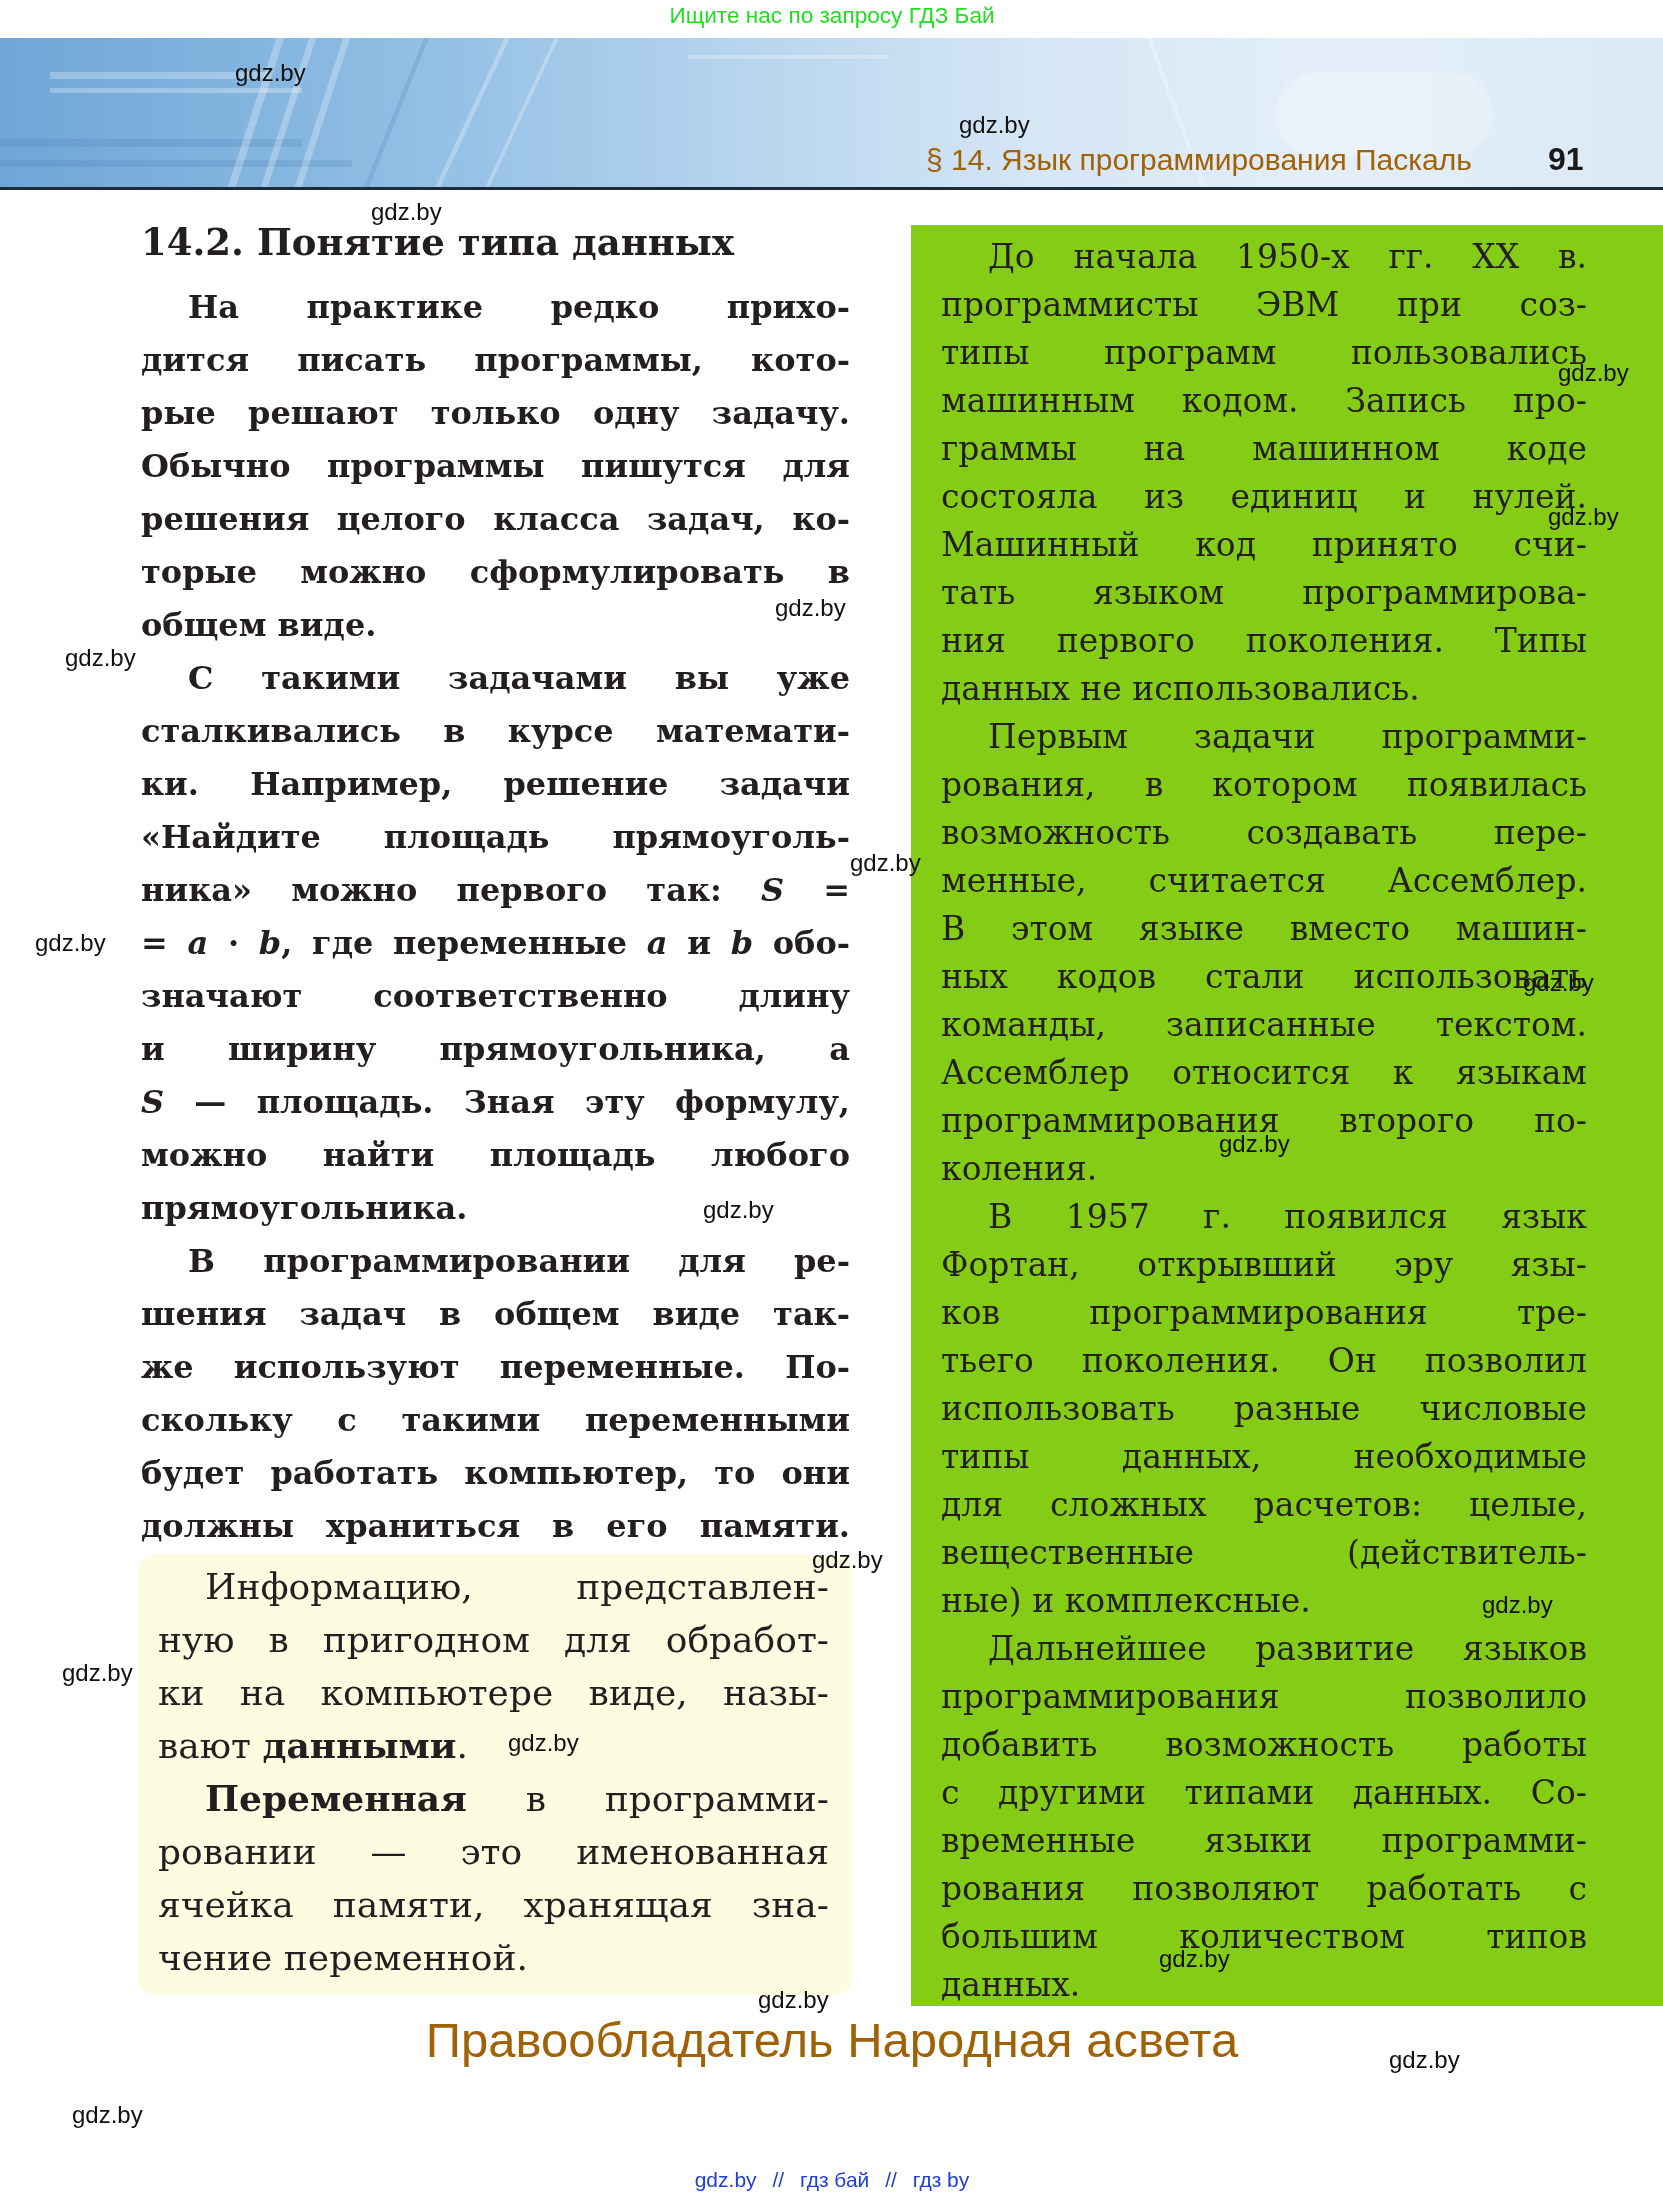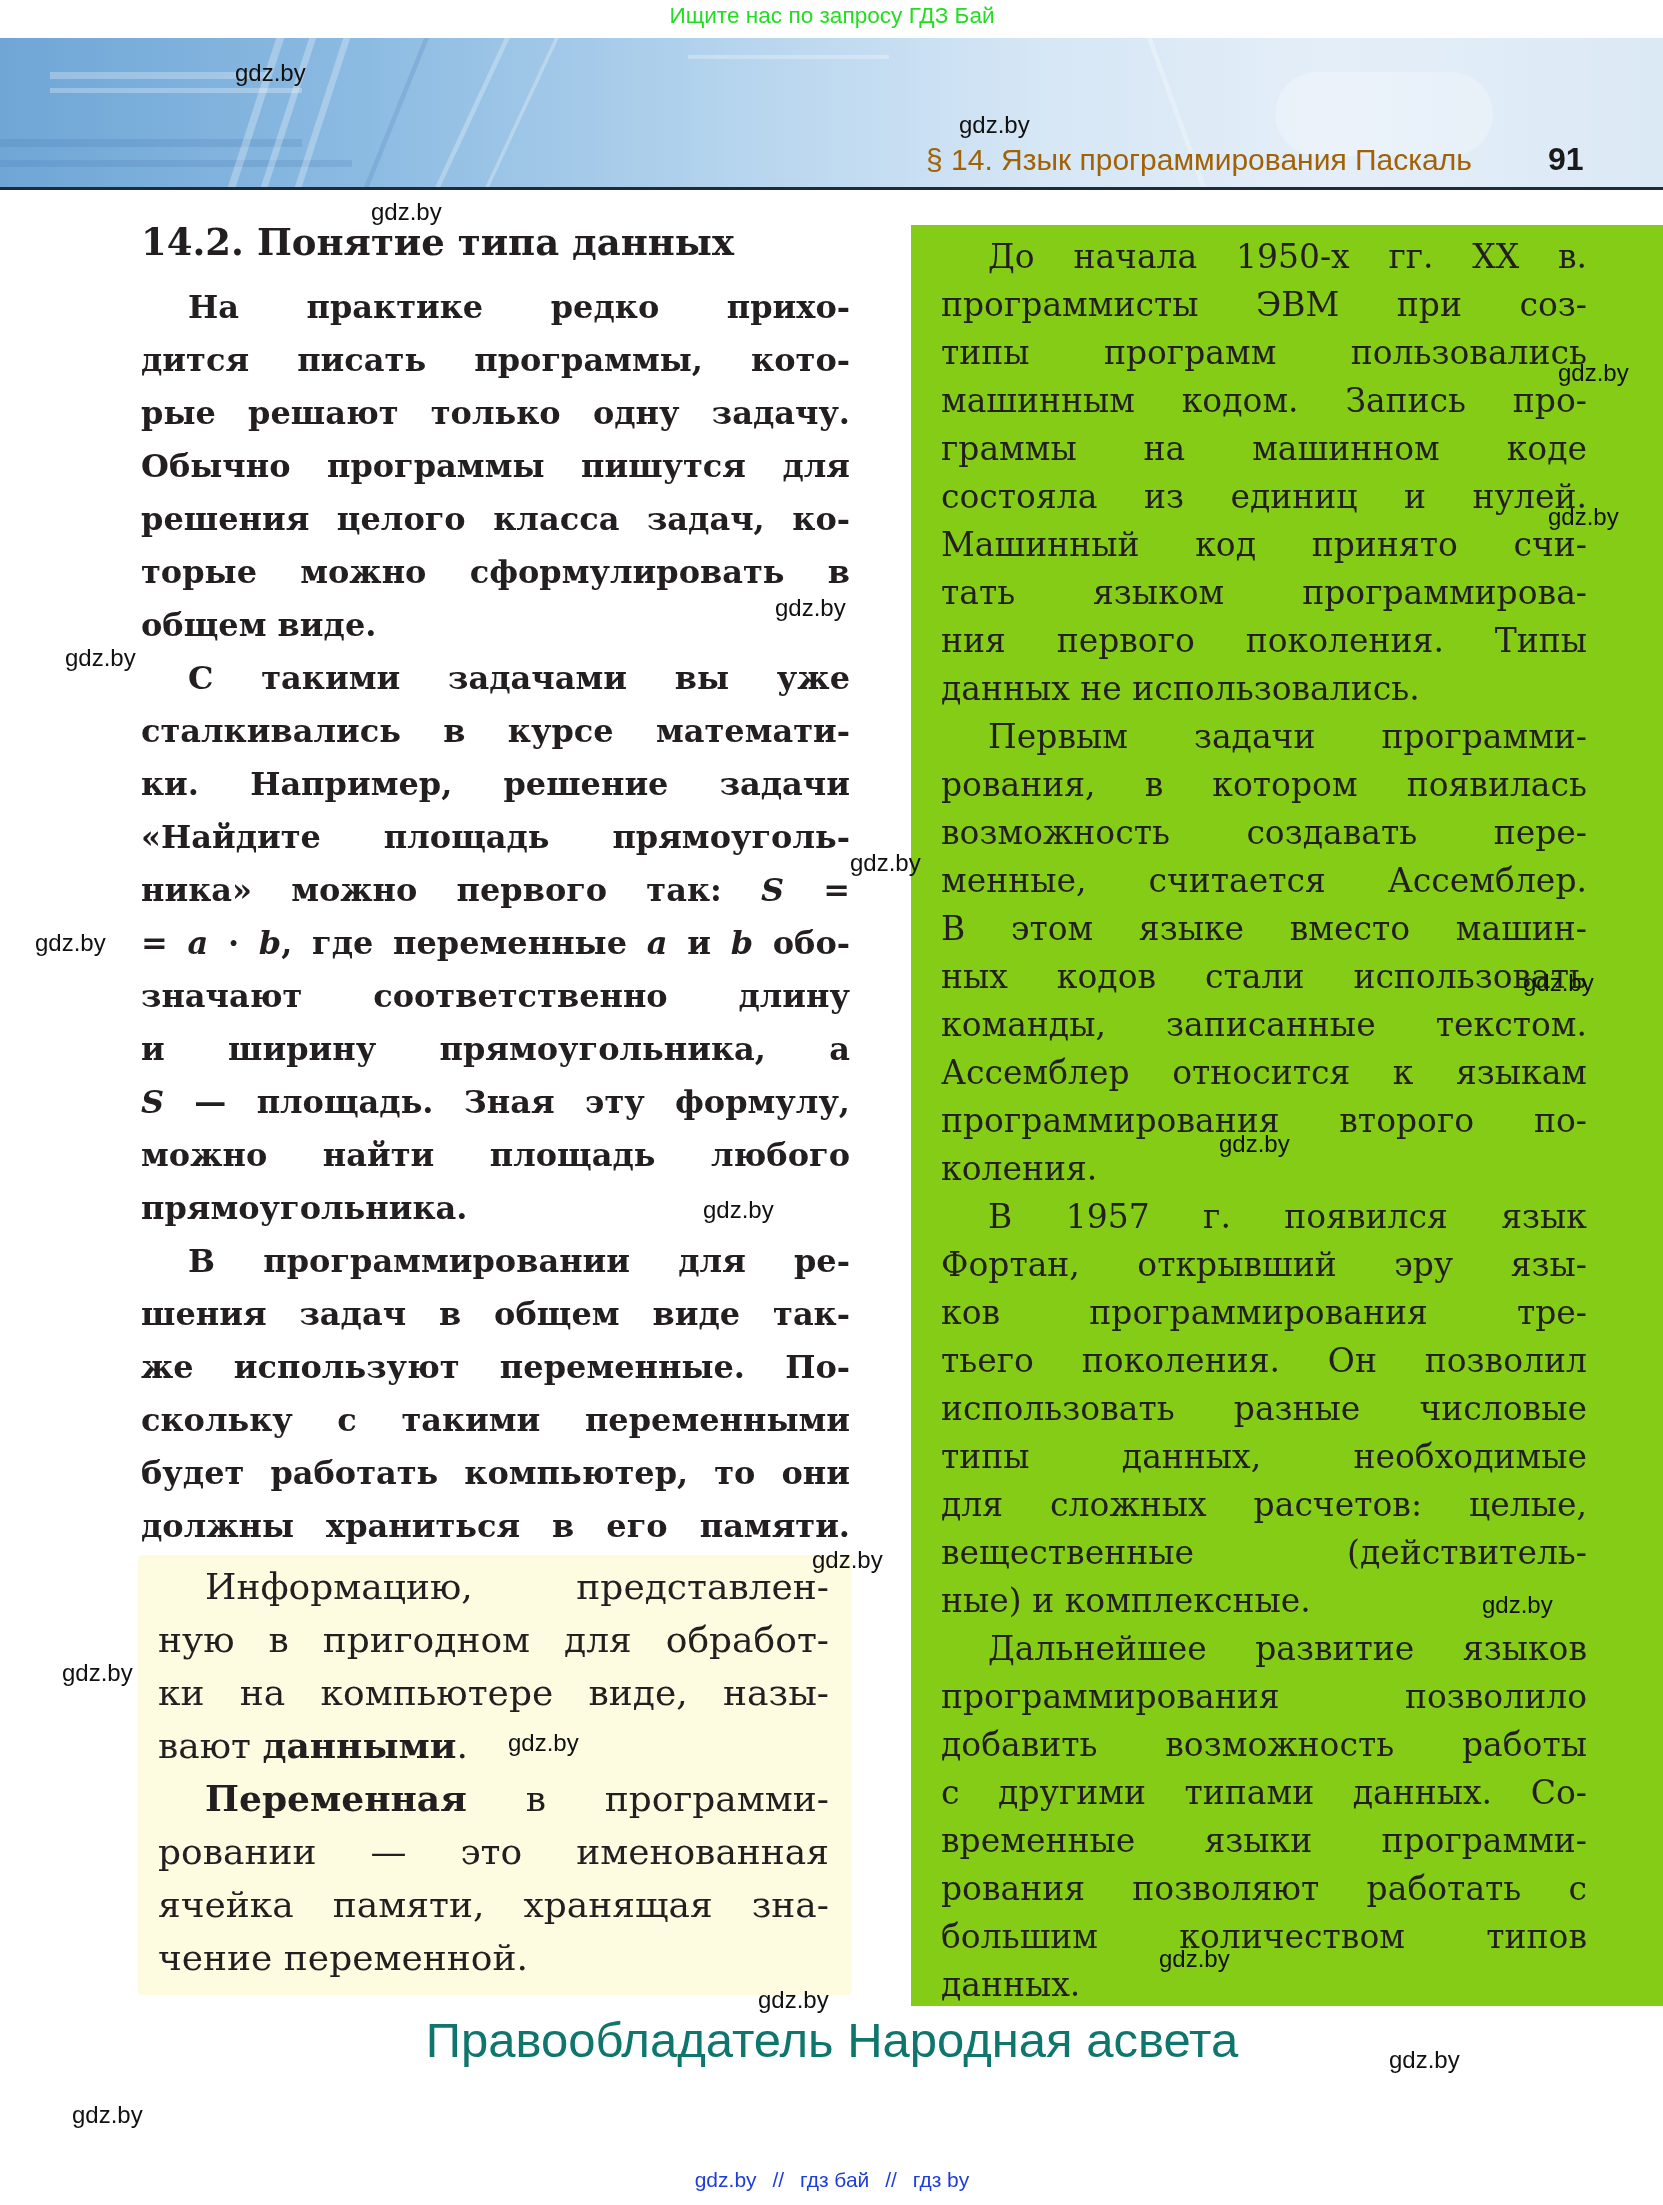--- a/index.html
+++ b/index.html
@@ -17,25 +17,25 @@
   .running-head { top:143px; left:926px; font-family:"Liberation Sans", sans-serif; font-size:30px; color:#a16207; white-space:nowrap; }
   .page-num { top:141px; left:1548px; font-family:"Liberation Sans", sans-serif; font-size:32px; font-weight:bold; color:#1a1a1a; }
   .wm { font-family:"Liberation Sans", sans-serif; font-size:24px; color:#111; white-space:nowrap; }
   .heading { top:220px; left:141px; font-family:"DejaVu Serif", serif; font-weight:bold; font-size:37px; color:#231f20; white-space:nowrap; }
   .col-left { left:141px; width:709px; font-size:32px; line-height:53px;font-weight:bold; }
   .line { display:block; text-align:justify; text-align-last:justify; white-space:nowrap; overflow:visible; }
   .line.end { text-align-last:left; }
   .line.indent { padding-left:47px; }
   .green-box { top:225px; left:911px; width:753px; height:1781px; background:#84cc16; }
   .green-inner { position:absolute; left:30px; top:8.4px; width:646px; font-size:33px; line-height:48px; }
-  .yellow-box { top:1555px; left:138px; width:714px; height:440px; background:#fdfbe0; border-radius:4px; }
+  .yellow-box { top:1555px; left:138px; width:714px; height:440px; background:#fdfbe0; border-radius:16px; }
   .yellow-inner { position:absolute; left:20px; top:5px; width:671px; font-size:36px; line-height:53px; }
   .b { font-weight:bold; }
   .it { font-style:italic; font-family:"DejaVu Serif", serif; }
-  .copyright { top:2012px; left:0; width:1664px; text-align:center; font-family:"Liberation Sans", sans-serif; font-size:49px; color:#0f766e; }
+  .copyright { top:2012px; left:0; width:1664px; text-align:center; font-family:"Liberation Sans", sans-serif; font-size:49px; color:#a16207; }
   .bottom-links { top:2168px; left:0; width:1664px; text-align:center; font-family:"Liberation Sans", sans-serif; font-size:21px; color:#1f3ddb; }
   .bottom-links span { margin:0 5px; }
 </style>
 </head>
 <body>
 
 <div class="abs top-promo">Ищите нас по запросу ГДЗ Бай</div>
 
 <div class="abs banner">
   <div class="trace" style="left:50px;top:34px;width:218px;height:6.7px;"></div>

